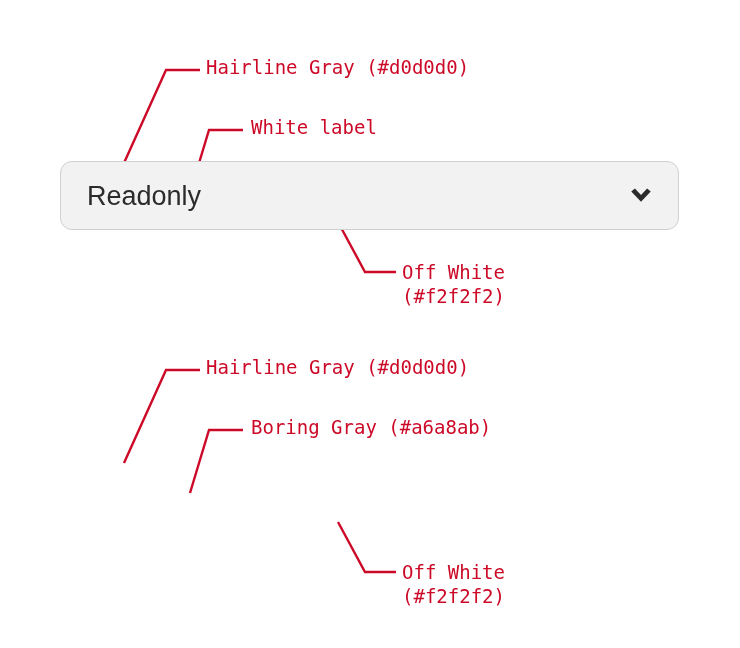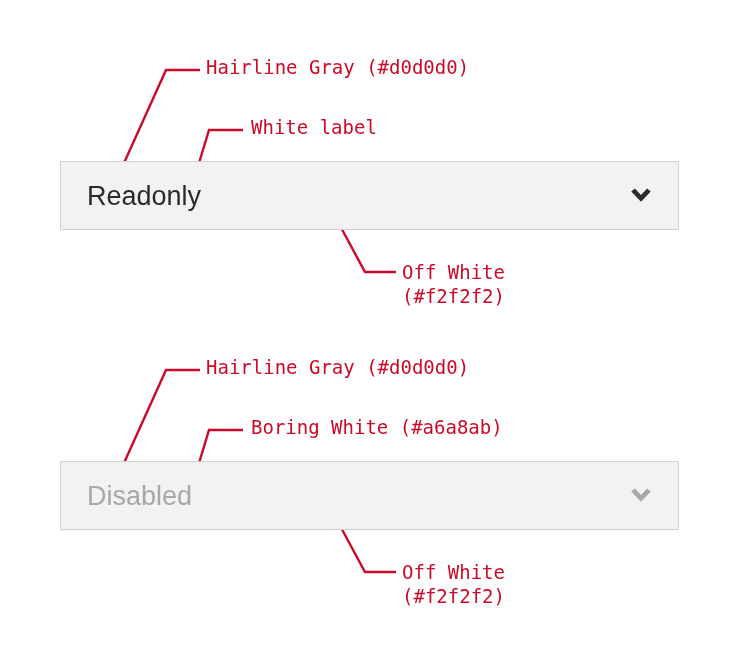--- a/index.html
+++ b/index.html
@@ -43,21 +43,21 @@
 
   
   .select {
     position: absolute;
     left: 60px;
     width: 619px;
     height: 69px;
     box-sizing: border-box;
     background: #f2f2f2;
     border: 1px solid #d0d0d0;
-    border-radius: 1px;
+    border-radius: 12px;
     display: flex;
     align-items: center;
     justify-content: space-between;
     padding: 0 22px 0 26px;
   }
   .select-value {
     font-family: "Liberation Sans", sans-serif;
     font-size: 27px;
     line-height: 30px;
     font-weight: 400;
@@ -107,26 +107,20 @@
 
   <div id="select-readonly" class="select select-readonly">
     <span class="select-value">Readonly</span>
     <svg class="chev" viewBox="0 0 24 24" xmlns="http://www.w3.org/2000/svg">
       <path d="M4.2 8.4 L12 16.6 L19.8 8.4 L16.9 6.0 L12 11.2 L7.1 6.0 Z" fill="#2b2b2b"></path>
     </svg>
   </div>
 
   <div class="anno" style="left:206px; top:355px;">Hairline Gray (#d0d0d0)</div>
 
-  <div class="anno" style="left:251px; top:415px;">Boring White (#a6a8ab)</div>
+  <div class="anno" style="left:251px; top:415px;">Boring Gray (#a6a8ab)</div>
 
   <div class="anno" style="left:402px; top:560px;">Off White</div>
 
   <div class="anno" style="left:402px; top:584px;">(#f2f2f2)</div>
 
-  <div id="select-disabled" class="select select-disabled">
-    <span class="select-value">Disabled</span>
-    <svg class="chev" viewBox="0 0 24 24" xmlns="http://www.w3.org/2000/svg">
-      <path d="M4.2 8.4 L12 16.6 L19.8 8.4 L16.9 6.0 L12 11.2 L7.1 6.0 Z" fill="#a6a8ab"></path>
-    </svg>
-  </div>
 
 </div>
 
 </body></html>

